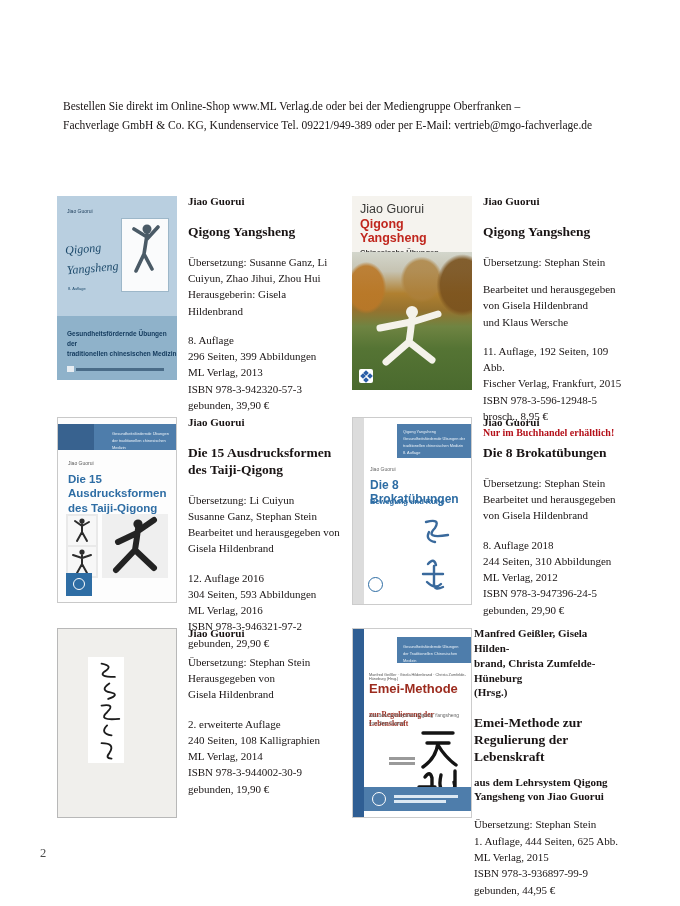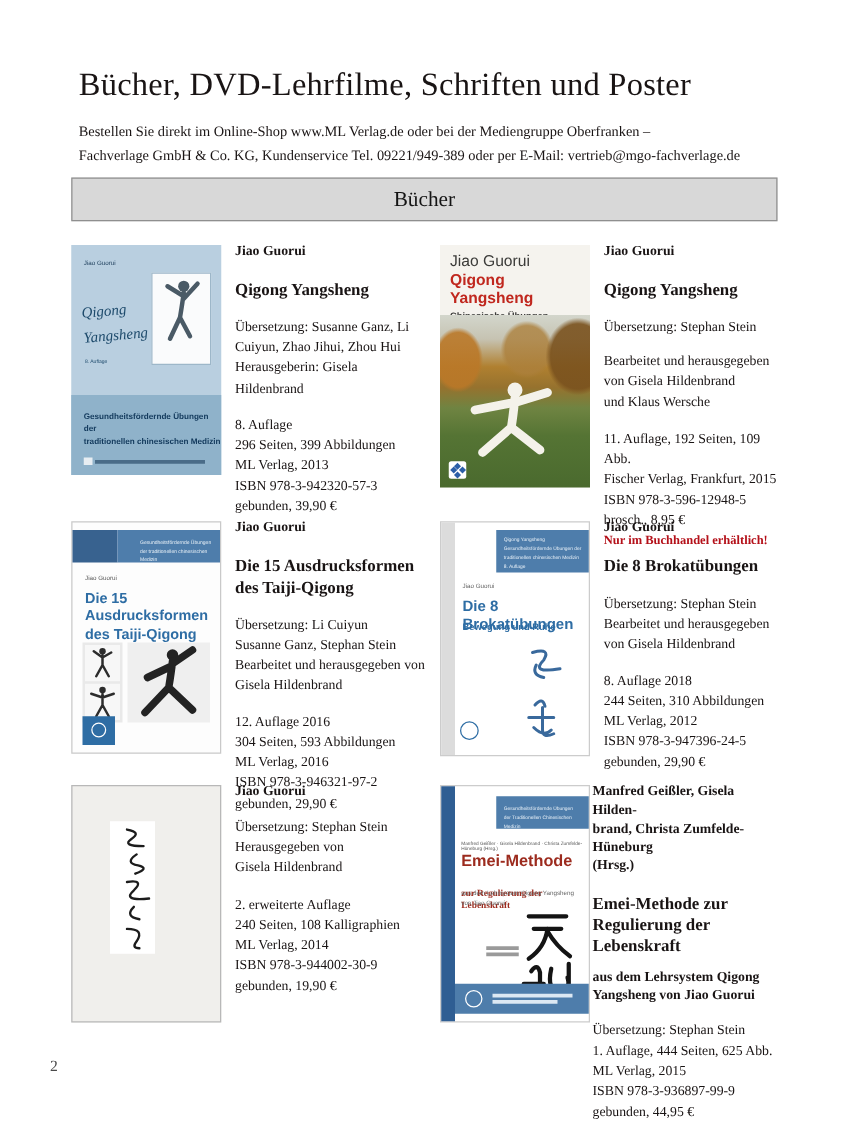--- a/index.html
+++ b/index.html
@@ -109,24 +109,22 @@
   .c6 .footer{position:absolute;left:11px;right:0;bottom:6px;height:24px;background:#4e7dab;}
   .c6 .footer .ring{position:absolute;left:8px;top:5px;width:12px;height:12px;border:1.5px solid #fff;border-radius:50%;}
   .c6 .footer .l1,.c6 .footer .l2{position:absolute;left:30px;height:2.5px;background:#dce8f3;}
   .c6 .footer .l1{top:8px;width:64px;} .c6 .footer .l2{top:13px;width:52px;}
 </style>
 </head>
 <body>
 
 <div class="page">
 
-  <div class="page-title">Bücher, DVD-Lehrfilme, Schriften und Poster</div>
   <div class="intro pre">Bestellen Sie direkt im Online-Shop www.ML Verlag.de oder bei der Mediengruppe Oberfranken –
 Fachverlage GmbH &amp; Co. KG, Kundenservice Tel. 09221/949-389 oder per E-Mail: vertrieb@mgo-fachverlage.de</div>
-  <div class="section-band">Bücher</div>
 
   <div class="cover c1" style="left:57px;top:196px;height:184px;">
     <div class="a">Jiao Guorui</div>
     <div class="script pre">Qigong
 Yangsheng</div>
     <div class="ed">8. Auflage</div>
     <div class="figbox">
       <svg width="44" height="70" viewBox="0 0 44 70">
         <circle cx="25" cy="10" r="4.5" fill="#4a5a66"></circle>
         <path d="M25 15 C24 23 23 29 22 35 M22 35 L14 52 M22 35 L30 50 M25 18 L12 10 M25 20 L36 8" fill="none" stroke="#4a5a66" stroke-width="3.6" stroke-linecap="round"></path>

